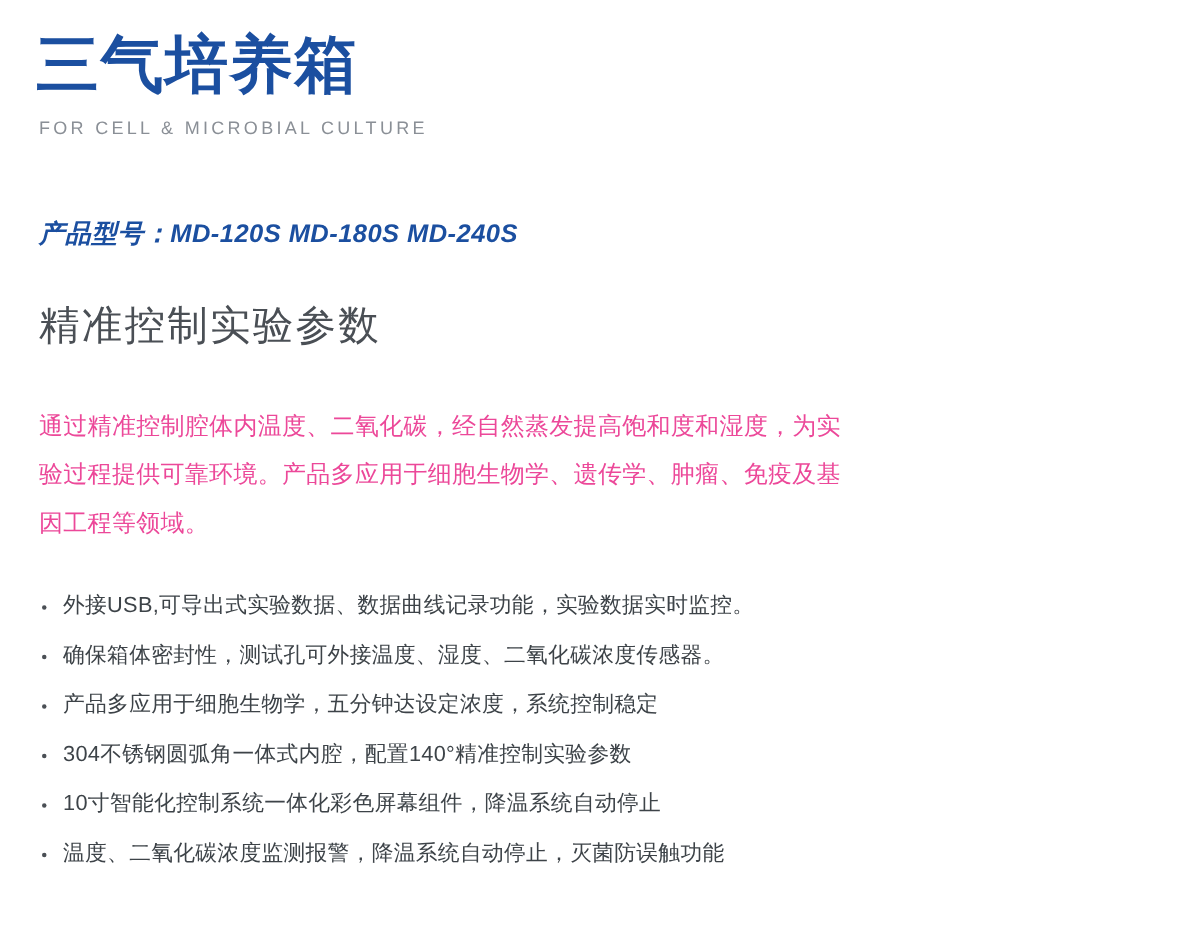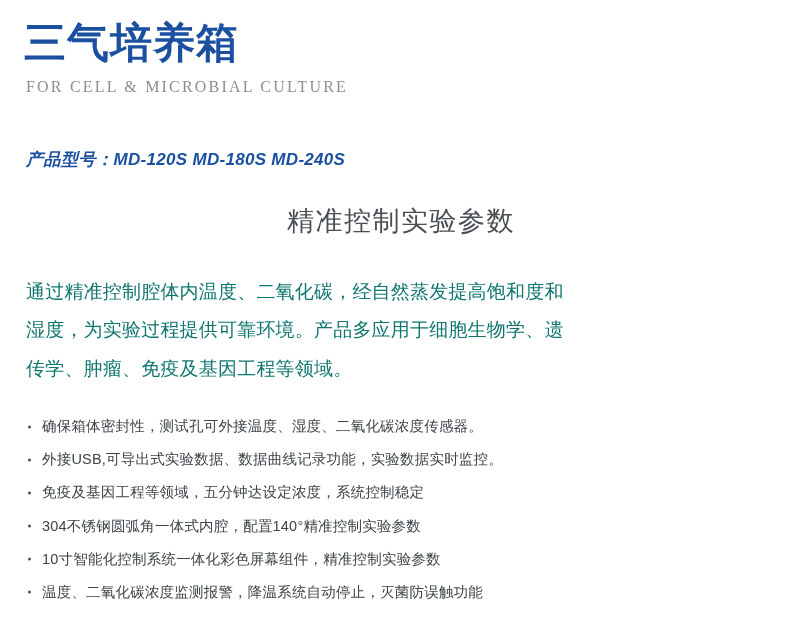--- a/index.html
+++ b/index.html
@@ -26,24 +26,24 @@
     padding-top: 18px;
     font-size: 42px;
     line-height: 1.18;
     font-weight: bold;
     letter-spacing: 1px;
     color: #1b4fa0;
     font-family: "DejaVu Sans", sans-serif;
   }
   .brand-sub {
     margin: 10px 0 3px 2px;
-    font-size: 16px;
+    font-size: 12px;
     letter-spacing: 2.2px;
     color: #8a8f96;
-    font-family: Liberation Serif, serif;
+    font-family: Liberation Sans, sans-serif;
   }
   .model-line {
     margin: 52px 0 0 2px;
     font-size: 17px;
     font-weight: bold;
     font-style: italic;
     color: #1b4fa0;
     letter-spacing: 0.5px;
   }
   .model-line .label {
@@ -52,28 +52,27 @@
   .model-line .codes {
     letter-spacing: 0.3px;
   }
   .headline {
     margin: 32px 0 0 2px;
     font-size: 27px;
     font-weight: normal;
     color: #4a4f55;
     letter-spacing: 1.5px;
     font-family: "DejaVu Sans", sans-serif;
-    text-align: center;
   }
   .intro {
     margin: 34px 0 0 2px;
     width: 538px;
-    font-size: 19px;
+    font-size: 16px;
     line-height: 2.05;
-    color: #0f766e;
+    color: #ec4899;
     letter-spacing: 0.2px;
   }
   .features {
     margin: 28px 0 0 0;
     padding: 0;
     list-style: none;
   }
   .features li {
     position: relative;
     padding-left: 18px;
@@ -107,37 +106,37 @@
     <span class="label">产品型号：</span><span class="codes">MD-120S MD-180S MD-240S</span>
   </div>
 
   <div class="headline">精准控制实验参数</div>
 
   <p class="intro">通过精准控制腔体内温度、二氧化碳，经自然蒸发提高饱和度和湿度，为实验过程提供可靠环境。产品多应用于细胞生物学、遗传学、肿瘤、免疫及基因工程等领域。</p>
 
   <ul class="features">
     <li>
       <span class="dot"></span>
+      <span>外接USB,可导出式实验数据、数据曲线记录功能，实验数据实时监控。</span>
+    </li>
+    <li>
+      <span class="dot"></span>
       <span>确保箱体密封性，测试孔可外接温度、湿度、二氧化碳浓度传感器。</span>
     </li>
     <li>
       <span class="dot"></span>
-      <span>外接USB,可导出式实验数据、数据曲线记录功能，实验数据实时监控。</span>
-    </li>
-    <li>
-      <span class="dot"></span>
-      <span>免疫及基因工程等领域，五分钟达设定浓度，系统控制稳定</span>
+      <span>产品多应用于细胞生物学，五分钟达设定浓度，系统控制稳定</span>
     </li>
     <li>
       <span class="dot"></span>
       <span>304不锈钢圆弧角一体式内腔，配置140°精准控制实验参数</span>
     </li>
     <li>
       <span class="dot"></span>
-      <span>10寸智能化控制系统一体化彩色屏幕组件，精准控制实验参数</span>
+      <span>10寸智能化控制系统一体化彩色屏幕组件，降温系统自动停止</span>
     </li>
     <li>
       <span class="dot"></span>
       <span>温度、二氧化碳浓度监测报警，降温系统自动停止，灭菌防误触功能</span>
     </li>
   </ul>
 
 </div>
 
 </body></html>

